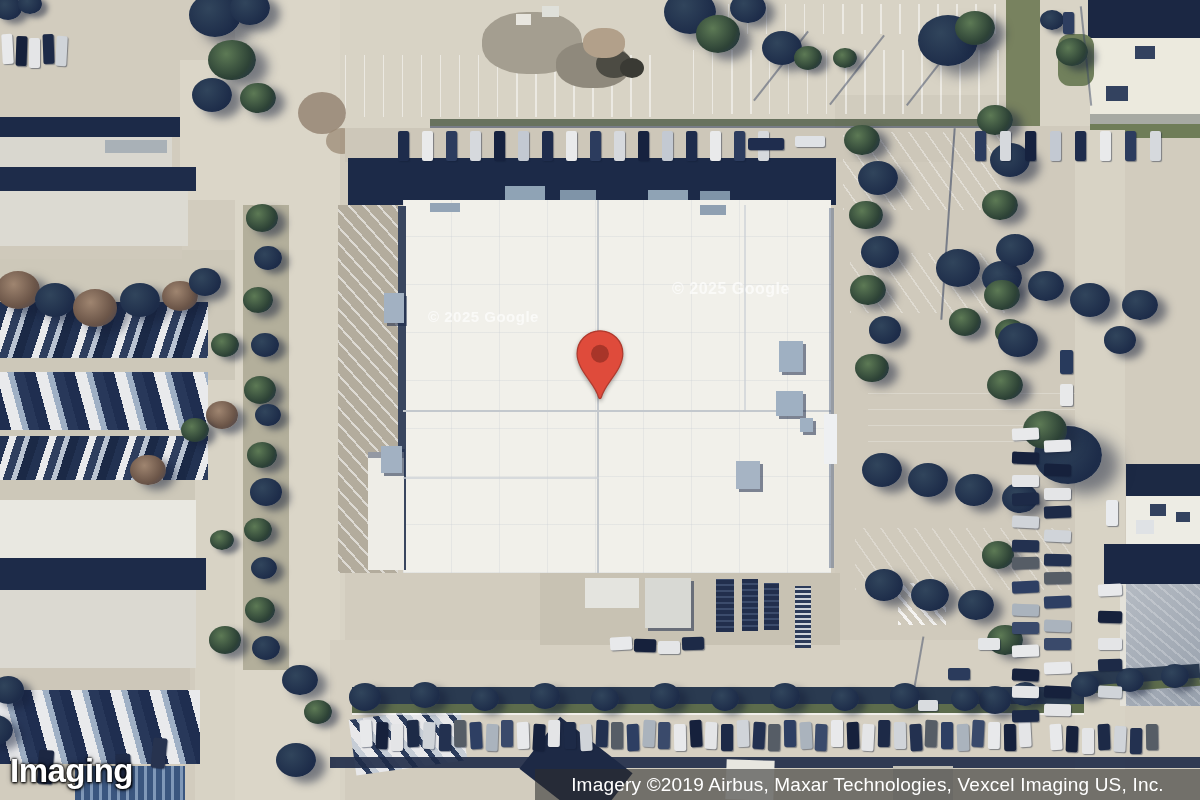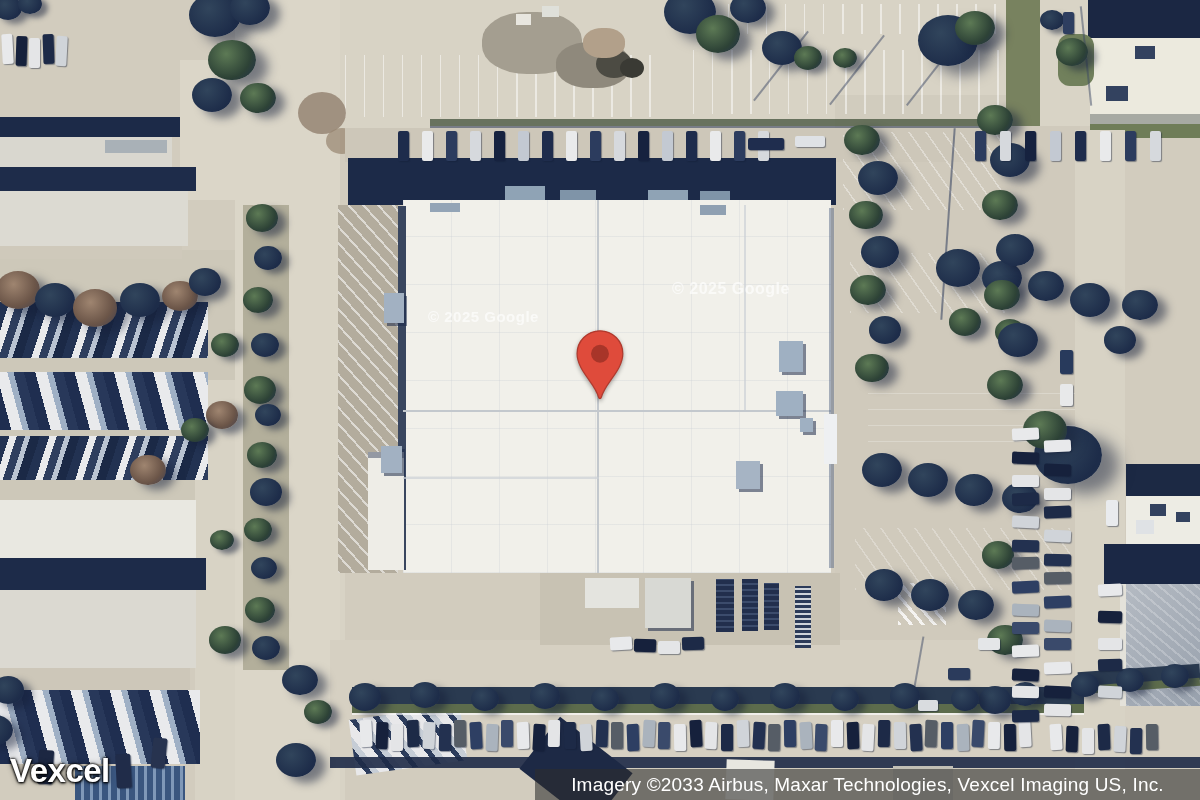--- a/index.html
+++ b/index.html
@@ -368,17 +368,17 @@
     </div>
 
   <div class="wm" style="left:428px;top:308px;font-size:15px;">© 2025 Google</div>
   <div class="wm" style="left:672px;top:280px;font-size:16px;">© 2025 Google</div>
 
   <svg id="marker" style="left:575px;top:327px;" width="50" height="76" viewBox="0 0 24 34">
     <path d="M12 0.6 C5.9 0.6 1 5.5 1 11.6 c0 4.6 3.1 8.9 5.6 12.4 2.3 3.2 4.2 6.2 4.8 8.7 0.15 0.6 1 0.6 1.15 0 0.6-2.5 2.5-5.5 4.8-8.7 2.5-3.5 5.6-7.8 5.6-12.4 C23 5.5 18.1 0.6 12 0.6 Z" fill="#DF4B3B" stroke="#B0392D" stroke-width="0.6"></path>
     <circle cx="12" cy="11.6" r="4.3" fill="#A83529"></circle>
   </svg>
 
-  <div id="google-logo">Vexcel</div>
+  <div id="google-logo">Imaging</div>
   <div id="attribution-bar">
-    <span id="attribution-text">Imagery ©2033 Airbus, Maxar Technologies, Vexcel Imaging US, Inc.</span>
+    <span id="attribution-text">Imagery ©2019 Airbus, Maxar Technologies, Vexcel Imaging US, Inc.</span>
   </div>
 </div>
 
 </body></html>

